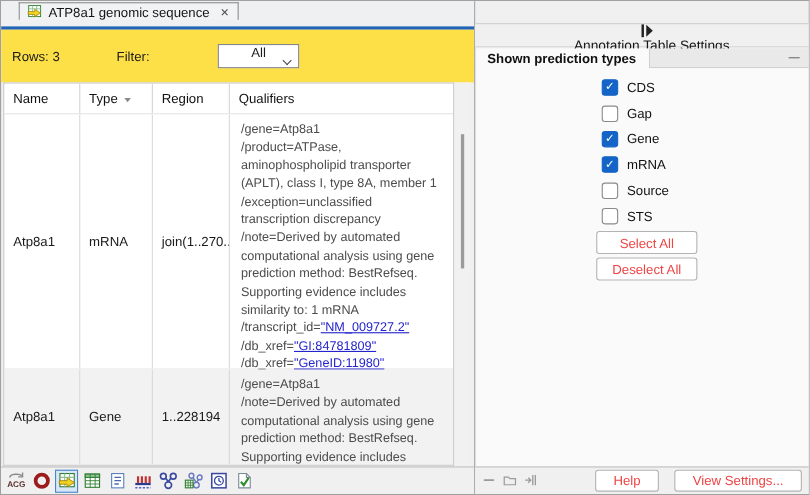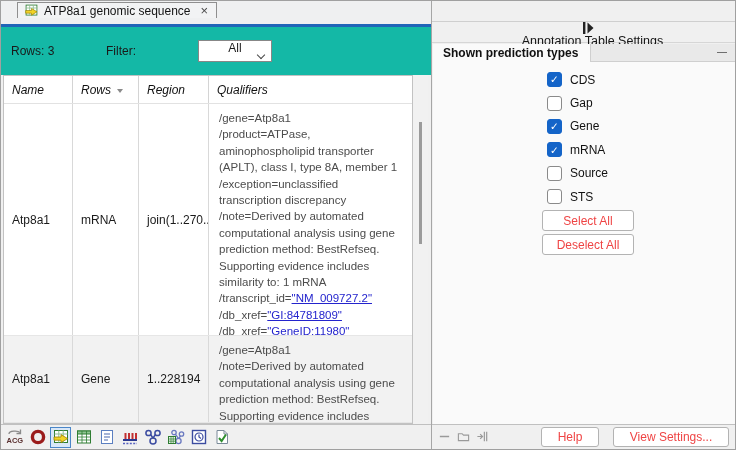--- a/index.html
+++ b/index.html
@@ -14,35 +14,35 @@
 
   .tabbar { position:absolute; left:0; top:0; width:100%; height:23px; background:#eff0f1; }
   .tab { position:absolute; left:16px; top:1px; height:16px; display:flex; align-items:center;
          gap:5px; padding:0 8px 0 6px; background:#f2f3f4; border:1px solid #8f8f8f; border-bottom:none; }
   .tab-icon svg { width:15px; height:15px; display:block; }
   .tab-title { font-size:12px; color:#141414; white-space:nowrap; }
   .tab-close { font-size:13px; color:#4a4a4a; margin-left:5px; line-height:1; cursor:default; }
 
   .accent-line { position:absolute; left:0; top:23px; width:100%; height:3px; }
 
-  .toolbar { position:absolute; left:0; top:26px; width:100%; height:48px; background:#14b8a6; }
+  .toolbar { position:absolute; left:0; top:26px; width:100%; height:48px; background:#fde047; }
   .rows-label   { position:absolute; left:10px;  top:17px; }
   .filter-label { position:absolute; left:105px; top:17px; }
   .combo { position:absolute; left:197px; top:13px; width:74px; height:22px; background:#fff;
            border:1px solid #878787; display:flex; align-items:center; padding:0 7px; cursor:default;flex-direction:column; }
   .combo .chev { margin-left:auto; width:6px; height:6px; border-right:1.4px solid #474747;
                  border-bottom:1.4px solid #474747; transform:rotate(45deg); margin-top:-3px; }
   .search { position:absolute; left:277px; top:13px; width:143px; height:22px; border:1px solid #878787;
             padding:0 5px; font-size:12px; color:#141414; background:#fff; font-family:inherit; }
 
   .tablewrap { position:absolute; left:2px; top:74px; width:410px; height:349px; background:#fff;
                border:1px solid #c2c2c2; overflow:hidden; display:flex; flex-direction:column; }
   .thead { display:flex; height:28px; flex:0 0 auto; border-bottom:1px solid #e2e2e2; background:#fff; }
   .th { display:flex; align-items:center; padding-left:8px; font-size:12px; color:#111;
-        border-right:1px solid #d4d4d4;font-style:italic; }
+        border-right:1px solid #d4d4d4; }
   .th-name{width:69px;} .th-type{width:66px;} .th-region{width:70px;} .th-qual{flex:1; border-right:none;}
   .sort-arrow { width:0; height:0; border-left:3.5px solid transparent; border-right:3.5px solid transparent;
                 border-top:4.5px solid #8a8a8a; margin-left:6px; margin-top:3px; }
   .tbody { flex:1; display:flex; flex-direction:column; overflow:hidden; }
   .trow { display:flex; border-bottom:1px solid #e6e6e6; background:#fff; }
   .trow:nth-child(1){ height:232px; flex:0 0 auto; }
   .trow:nth-child(2){ flex:1; overflow:hidden; background:#f2f2f2; }
   .td { padding-left:8px; font-size:12px; color:#1a1a1a; display:flex; align-items:center;
         border-right:1px solid #d9d9d9; }
   .td-name{width:69px;} .td-type{width:66px;} .td-region{width:70px; white-space:nowrap; overflow:hidden;}
@@ -127,21 +127,21 @@
         <span class="chev"></span>
       </div>
     </div>
 
     <div class="tablewrap">
       <div class="thead">
         <div class="th th-name">
           <span>Name</span>
         </div>
         <div class="th th-type">
-          <span>Rows</span>
+          <span>Type</span>
           <span class="sort-arrow"></span>
         </div>
         <div class="th th-region">
           <span>Region</span>
         </div>
         <div class="th th-qual">
           <span>Qualifiers</span>
         </div>
       </div>
       <div class="tbody">

